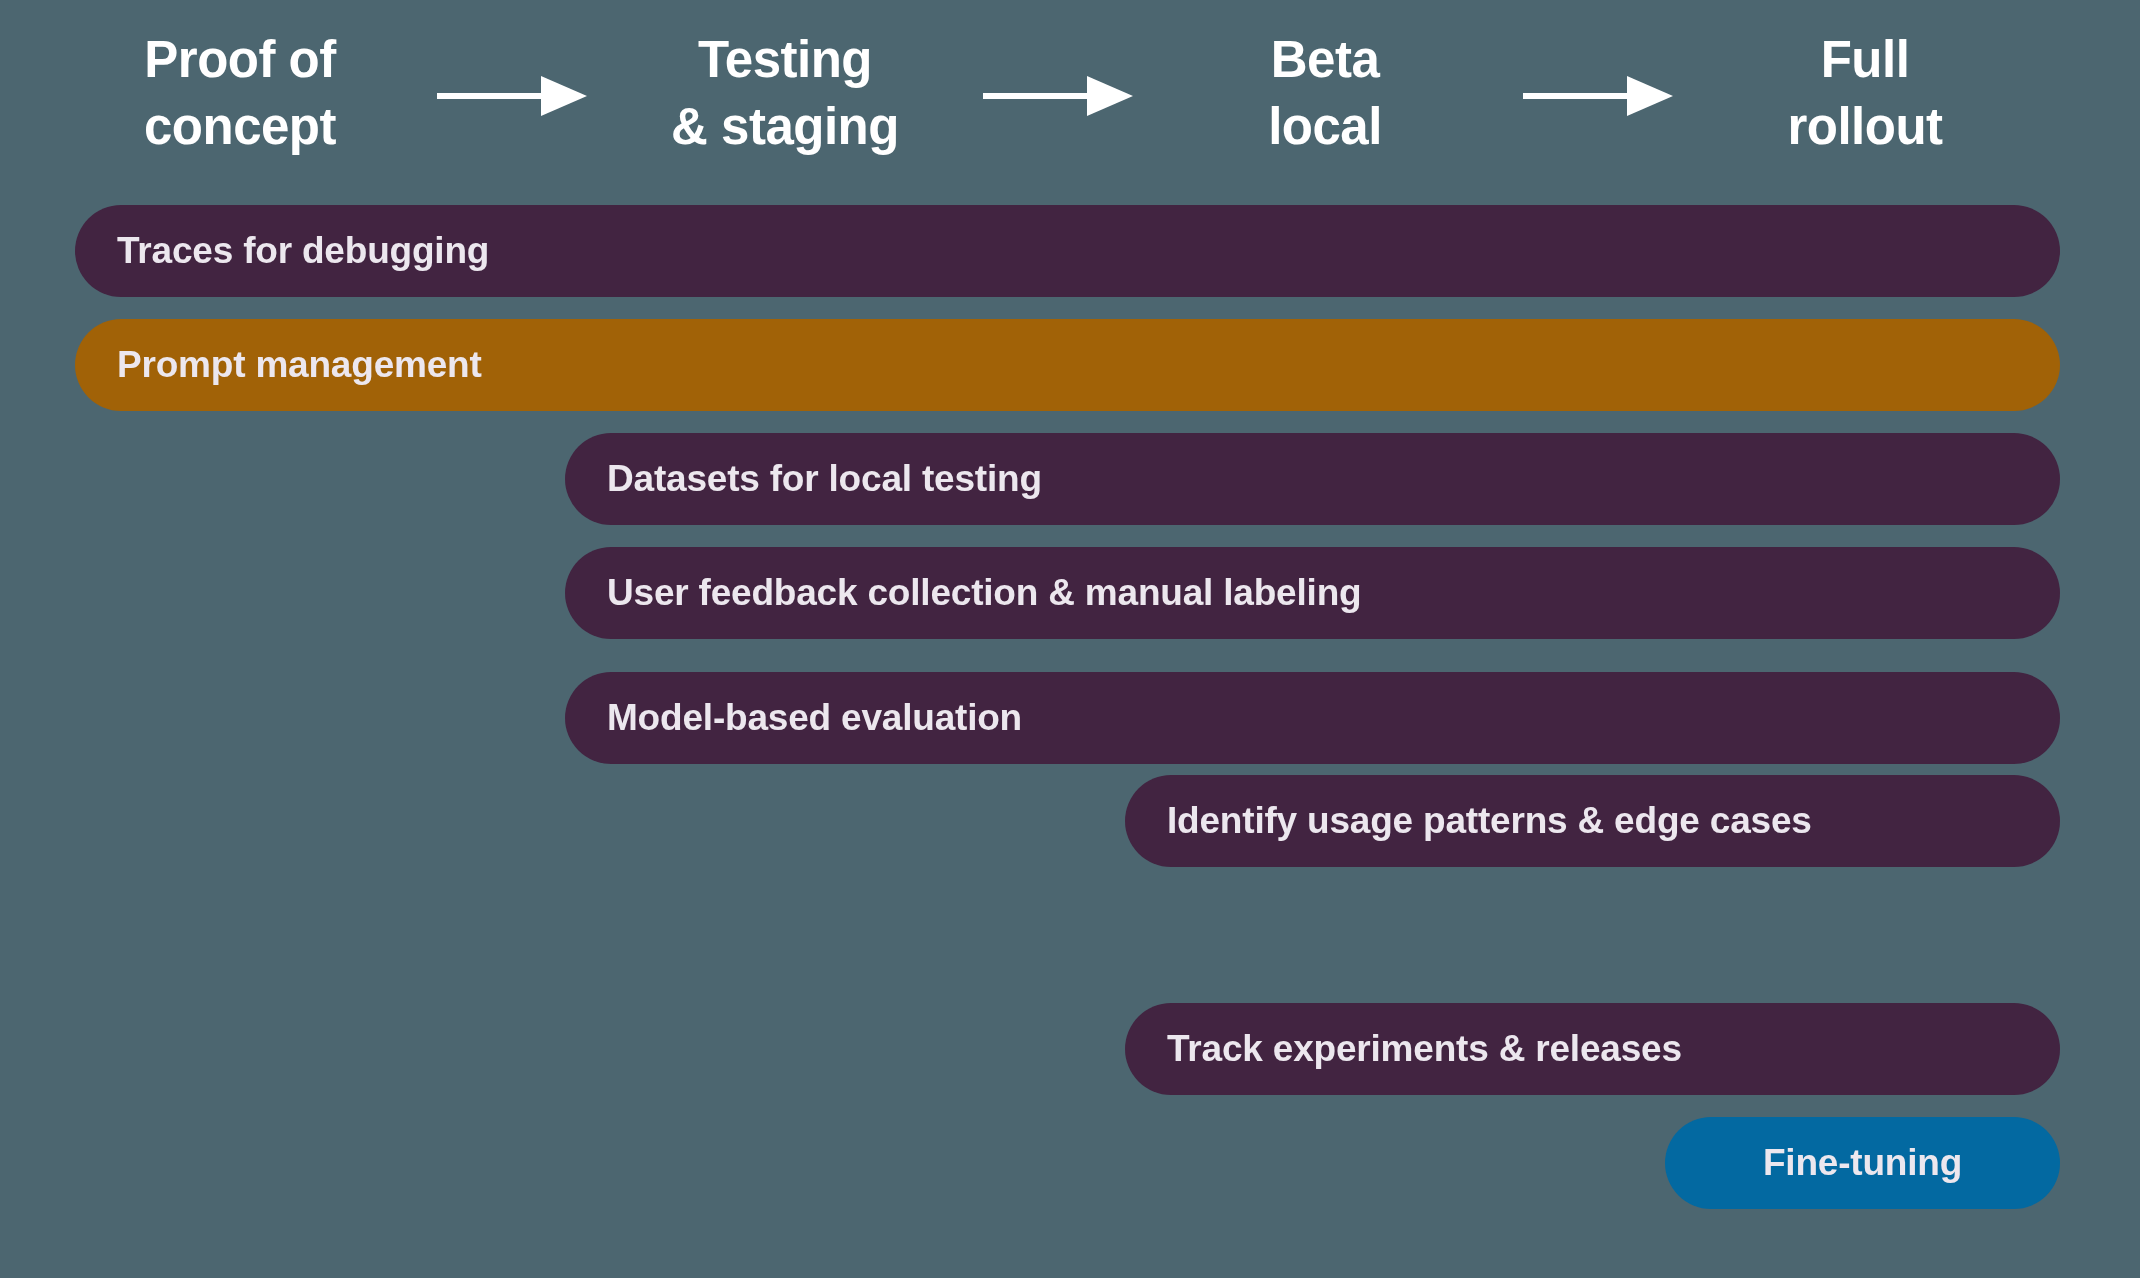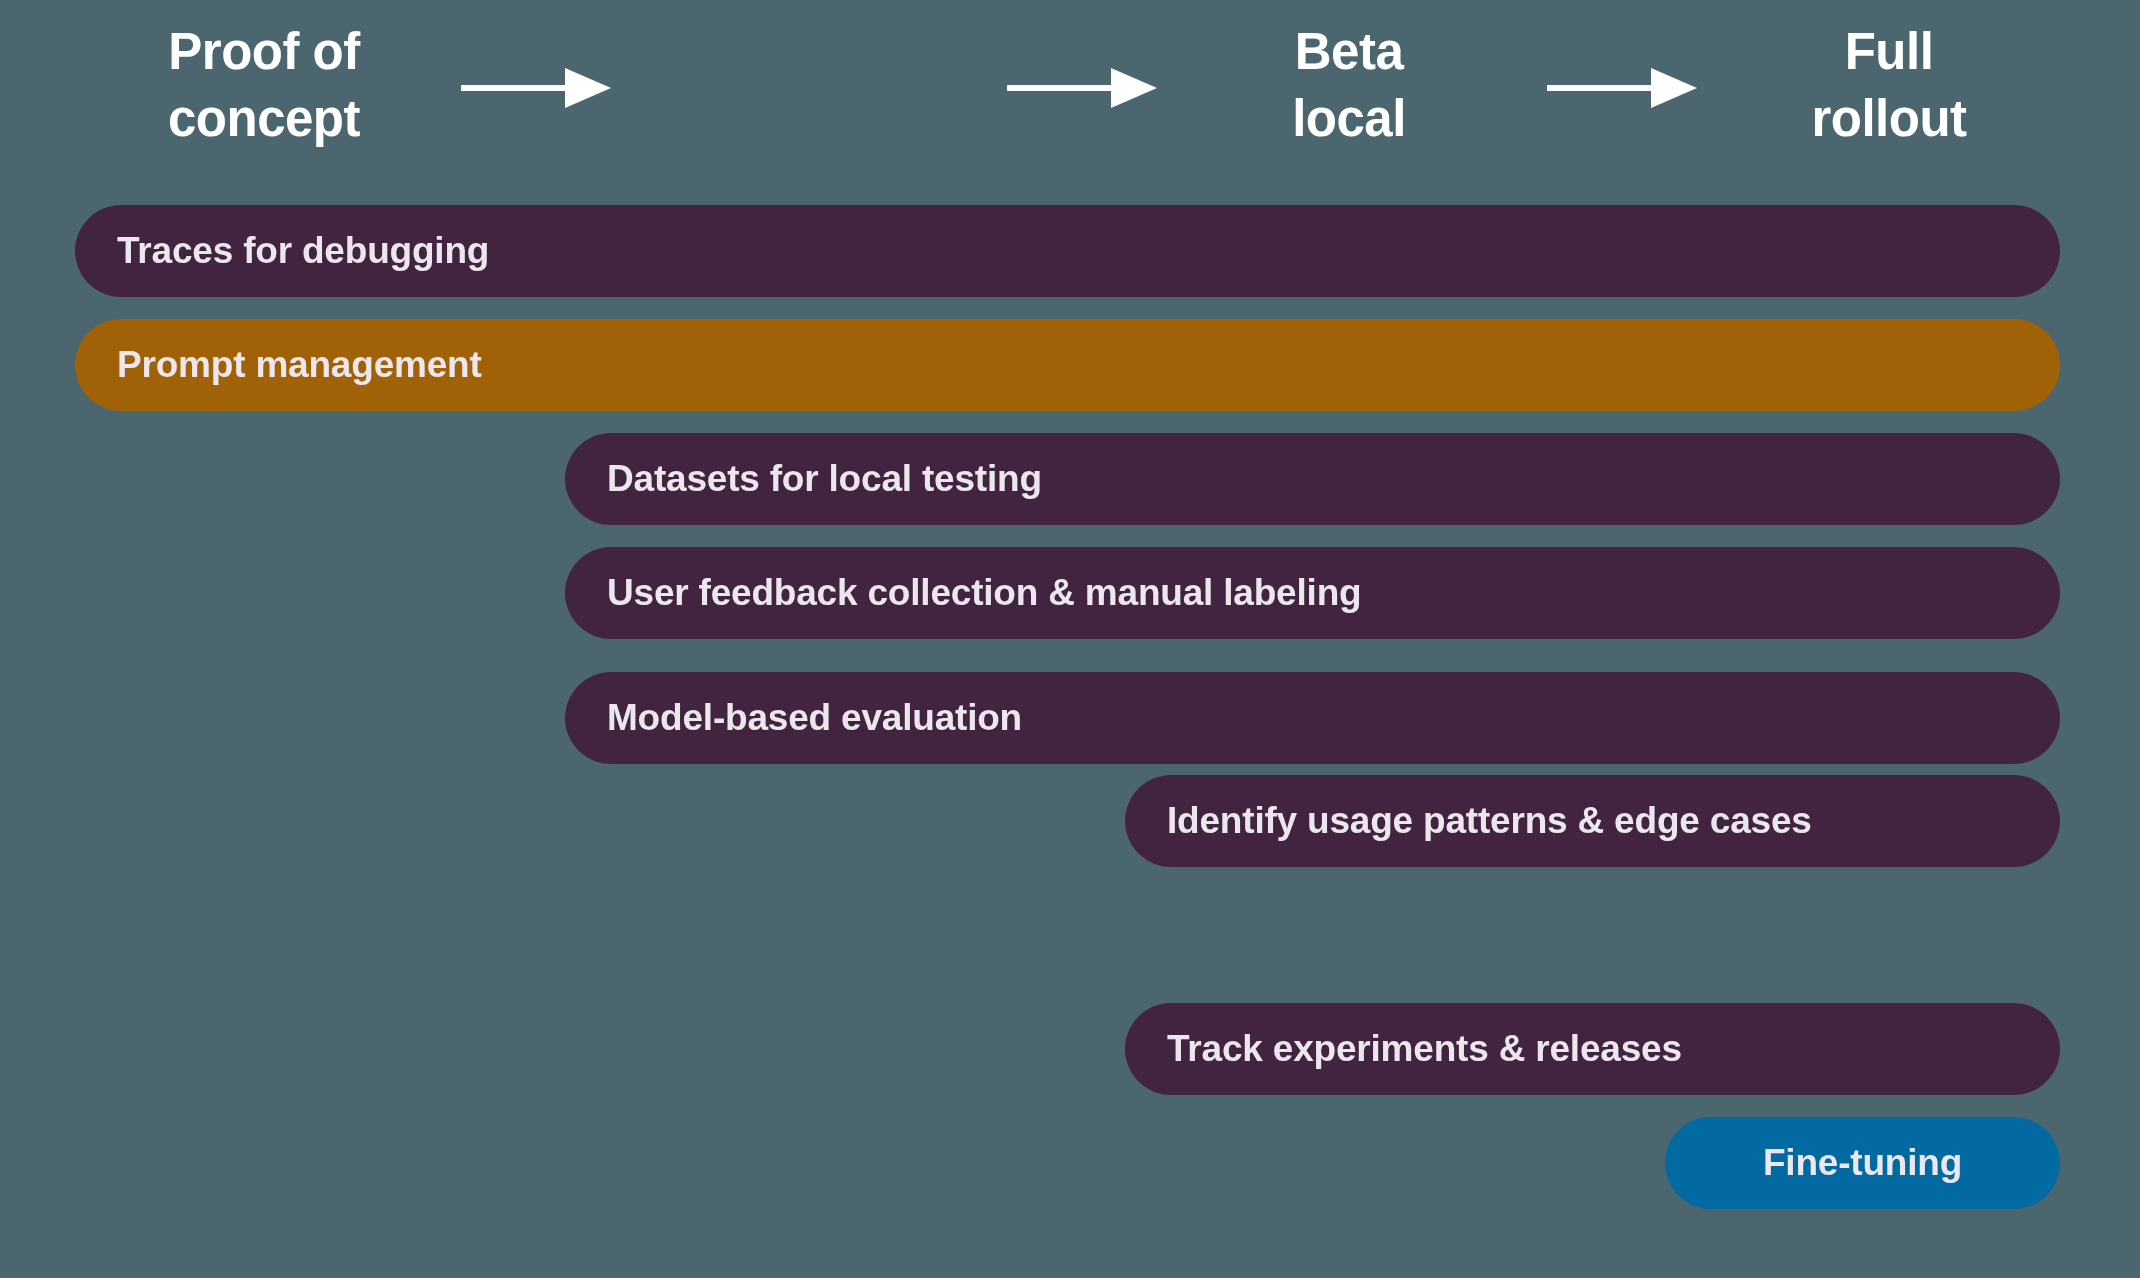--- a/index.html
+++ b/index.html
@@ -18,24 +18,23 @@
     position: relative;
     width: 2140px;
     height: 1278px;
     background: #4c6670;
   }
 
   
   .phase-header-row {
     position: absolute;
     left: 0;
-    top: 0;
+    top: 8px;
     width: 1964px;
     height: 180px;
-    margin-left: 24px;
   }
   .phase-label {
     position: absolute;
     top: 18px;
     width: 420px;
     text-align: center;
     color: #ffffff;
     font-size: 51px;
     font-weight: bold;
     line-height: 67px;
@@ -96,20 +95,22 @@
     <div class="phase-label phase-label-0">Proof of
 concept</div>
 
     <div class="phase-arrow phase-arrow-0">
       <svg width="150" height="52" viewBox="0 0 150 52">
         <rect x="0" y="23" width="112" height="6" fill="#ffffff"></rect>
         <polygon points="104,6 150,26 104,46" fill="#ffffff"></polygon>
       </svg>
     </div>
 
+    <div class="phase-label phase-label-1">Testing
+&amp; staging</div>
 
     <div class="phase-arrow phase-arrow-1">
       <svg width="150" height="52" viewBox="0 0 150 52">
         <rect x="0" y="23" width="112" height="6" fill="#ffffff"></rect>
         <polygon points="104,6 150,26 104,46" fill="#ffffff"></polygon>
       </svg>
     </div>
 
     <div class="phase-label phase-label-2">Beta
 local</div>

